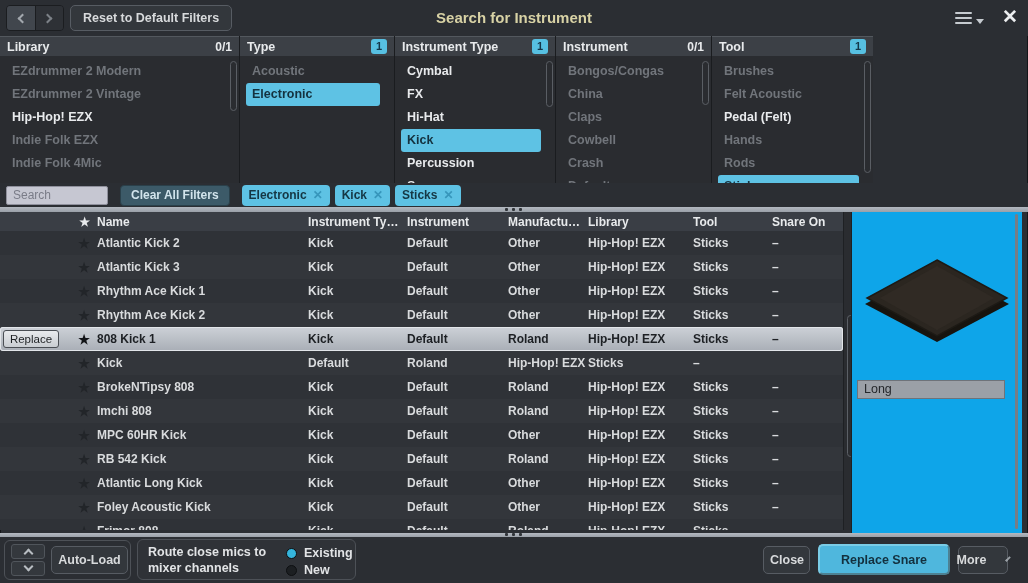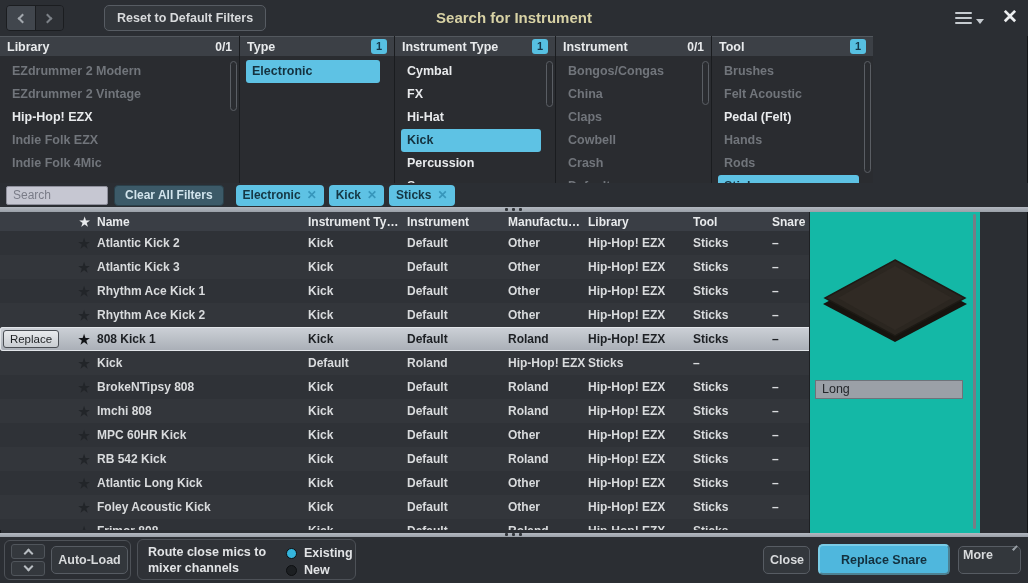--- a/index.html
+++ b/index.html
@@ -11,21 +11,21 @@
   .nav-group{position:absolute;left:6px;top:5px;width:58px;height:26px;display:flex;
              border:1px solid #1b1d20;border-radius:4px;overflow:hidden;}
   .nav-btn{flex:1;display:flex;align-items:center;justify-content:center;border:none;padding:0;cursor:pointer;}
   .nav-btn.back{background:#41464d;}
   .nav-btn.fwd{background:#2e3136;border-left:1px solid #1b1d20;}
   .chev{display:inline-block;width:7px;height:7px;}
   .chev-left{border-left:2px solid #a2a7ad;border-bottom:2px solid #a2a7ad;transform:rotate(45deg);margin-left:3px;}
   .chev-right{border-top:2px solid #7c8187;border-right:2px solid #7c8187;transform:rotate(45deg);margin-right:3px;}
   .btn{background:#33373c;border:1px solid #575c63;border-radius:5px;color:#d8dadc;
        font-size:12.5px;font-weight:700;cursor:pointer;}
-  .reset-btn{position:absolute;left:70px;top:5px;height:26px;padding:0 12px;margin-left:34px;}
+  .reset-btn{position:absolute;left:70px;top:5px;height:26px;padding:0 12px;}
   .dlg-title{position:absolute;left:0;top:9px;width:1028px;text-align:center;color:#d8d2a5;
              font-size:15px;font-weight:700;pointer-events:none;}
   .menu-btn{position:absolute;left:955px;top:9px;width:34px;height:18px;display:flex;align-items:center;cursor:pointer;}
   .hamburger{display:inline-block;width:17px;}
   .hamburger div{height:2.5px;background:#c6cbd0;margin:2.5px 0;border-radius:1px;}
   .caret-down{display:inline-block;width:0;height:0;border-left:4px solid transparent;
               border-right:4px solid transparent;border-top:5px solid #c6cbd0;margin-left:4px;margin-top:6px;}
   .close-x{position:absolute;left:998px;top:5px;width:24px;height:24px;color:#eceef0;font-size:19px;
            font-weight:700;text-align:center;line-height:24px;cursor:pointer;}
   
@@ -47,21 +47,21 @@
   .fitem.selected{background:#5ec2e4;color:#14323f;border-radius:3px;margin:0 14px 0 6px;
                   padding-left:6px;}
   .fcol-thumb{position:absolute;width:7px;border:1px solid #5a5e64;border-radius:4px;
               right:2px;background:transparent;cursor:pointer;}
   
   .search-row{position:absolute;left:0;top:183px;width:1028px;height:24px;background:#2b2e33;
               display:flex;align-items:center;}
   .search-input{width:102px;height:19px;margin-left:6px;background:#c6c7d2;border:1px solid #8f909c;
                 border-radius:2px;font-size:12px;color:#3c3e46;padding:0 6px;}
   .search-input::placeholder{color:#7a7c88;}
-  .clear-btn{height:21px;margin-left:6px;padding:0 10px;background:#3c5a68;border:1px solid #2a404a;
+  .clear-btn{height:21px;margin-left:12px;padding:0 10px;background:#3c5a68;border:1px solid #2a404a;
              border-radius:4px;color:#d2e4ec;font-size:12px;font-weight:700;cursor:pointer;}
   .chips{display:flex;margin-left:12px;gap:5px;}
   .chip{height:21px;display:flex;align-items:center;background:#5ec2e4;border-radius:4px;
         padding:0 7px;cursor:pointer;}
   .chip-label{color:#153744;font-size:12px;font-weight:700;}
   .chip-x{color:#3796bb;font-size:12px;font-weight:700;margin-left:6px;cursor:pointer;}
   
   .splitter{position:absolute;left:0;width:1028px;background:linear-gradient(#b3b8c0,#9aa0a8);
             cursor:row-resize;}
   .splitter .dots{position:absolute;left:505px;top:1px;display:flex;gap:4px;}
@@ -87,21 +87,21 @@
   .trow.selected .tstar{color:#121417;}
   .replace-btn{display:none;position:absolute;left:3px;top:3px;width:56px;height:18px;
                background:linear-gradient(#e8eaed,#c9cdd2);border:1px solid #4a4e54;border-radius:3px;
                color:#1e2124;font-size:11.5px;font-weight:400;line-height:16px;text-align:center;cursor:pointer;}
   .trow.selected .replace-btn{display:block;}
   .table-scroll{position:absolute;left:843px;top:212px;width:14px;height:318px;background:#2a2c30;
                 border-left:1px solid #1e2023;}
   .table-thumb{position:absolute;left:3px;top:103px;width:7px;height:142px;border:1px solid #5c6066;
                border-radius:5px;cursor:pointer;}
   
-  .preview{position:absolute;left:809px;top:212px;width:171px;height:321px;background:#14b8a6;
+  .preview{position:absolute;left:851px;top:212px;width:171px;height:321px;background:#0ea5e9;
            border-left:1px solid #1e2023;}
   .pad-svg{position:absolute;left:10px;top:40px;}
   .tool-tag{position:absolute;left:5px;top:168px;width:148px;height:19px;background:#9ba0a7;
             border:1px solid #6e737a;color:#24272b;font-size:12.5px;line-height:17px;padding-left:6px;}
   .preview-scroll{position:absolute;right:4px;top:2px;width:3px;height:315px;background:#787d85;
                   border-radius:2px;cursor:pointer;}
   
   .bottom-bar{position:absolute;left:0;top:537px;width:1028px;height:46px;background:#2b2e33;}
   .group{position:absolute;border:1px solid #4d5157;border-radius:6px;}
   .g-load{left:4px;top:3px;width:127px;height:40px;}
@@ -117,22 +117,22 @@
   .route-label{position:absolute;left:10px;top:4px;width:150px;color:#e2e4e6;font-size:12.5px;
                font-weight:700;line-height:16px;}
   .radio-row{position:absolute;left:148px;display:flex;align-items:center;cursor:pointer;}
   .radio{width:11px;height:11px;border-radius:50%;background:#1c1f22;border:1px solid #0e1012;}
   .radio.on{background:#35b5dc;}
   .radio-label{color:#e2e4e6;font-size:12.5px;font-weight:700;margin-left:7px;}
   .close-btn2{position:absolute;left:763px;top:9px;width:47px;height:28px;}
   .replace-snare-btn{position:absolute;left:818px;top:7px;width:132px;height:31px;background:#4fb7dd;
                      border:1px solid #7accе6;border-color:#7acce6;border-radius:5px;color:#13303e;
                      font-size:12.5px;font-weight:700;cursor:pointer;}
-  .more-btn{position:absolute;left:958px;top:9px;width:63px;height:28px;display:flex;
-            align-items:flex-start;justify-content:center;gap:21px;}
+  .more-btn{position:absolute;left:958px;top:9px;width:50px;height:28px;display:flex;
+            align-items:center;justify-content:center;gap:21px;}
   .more-caret{width:6px;height:6px;border-right:2px solid #9aa0a6;border-bottom:2px solid #9aa0a6;
               transform:rotate(45deg);margin-top:-3px;}
 </style>
 </head>
 <body>
 
 <div class="window">
 
   <div class="titlebar">
     <div class="nav-group">
@@ -177,20 +177,21 @@
     <div class="fcol-thumb" style="top: 25px; height: 50px;"></div>
   </div>
 
   <div class="fcol" style="width: 155px;">
     <div class="fcol-head">
       <span class="fcol-label">Type</span>
 
       <span class="fcol-badge">1</span>
     </div>
     <div class="fcol-list">
+  <div class="fitem dim">Acoustic</div>
 
   <div class="fitem selected">Electronic</div>
 </div>
 
   </div>
 
   <div class="fcol" style="width: 161px;">
     <div class="fcol-head">
       <span class="fcol-label">Instrument Type</span>
 

